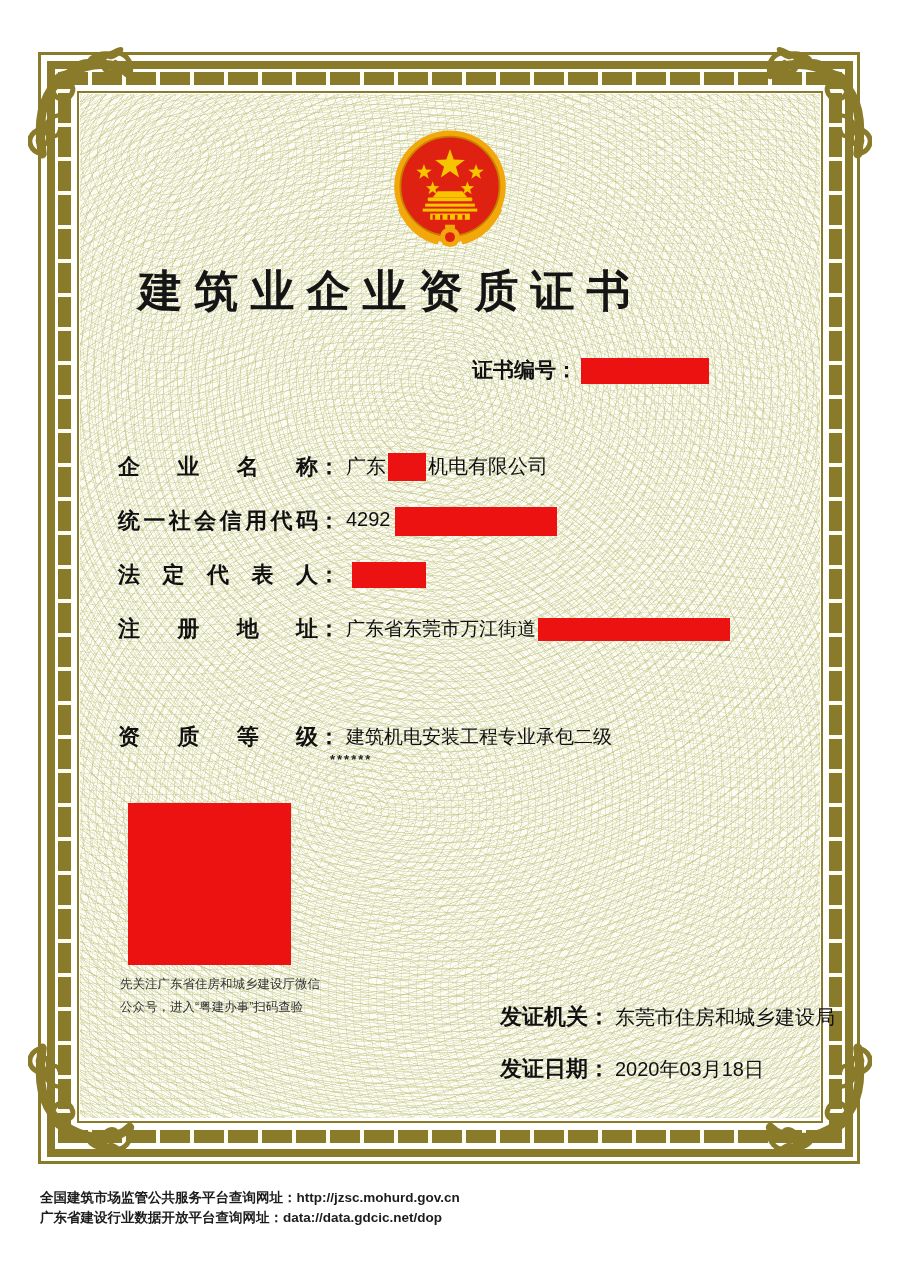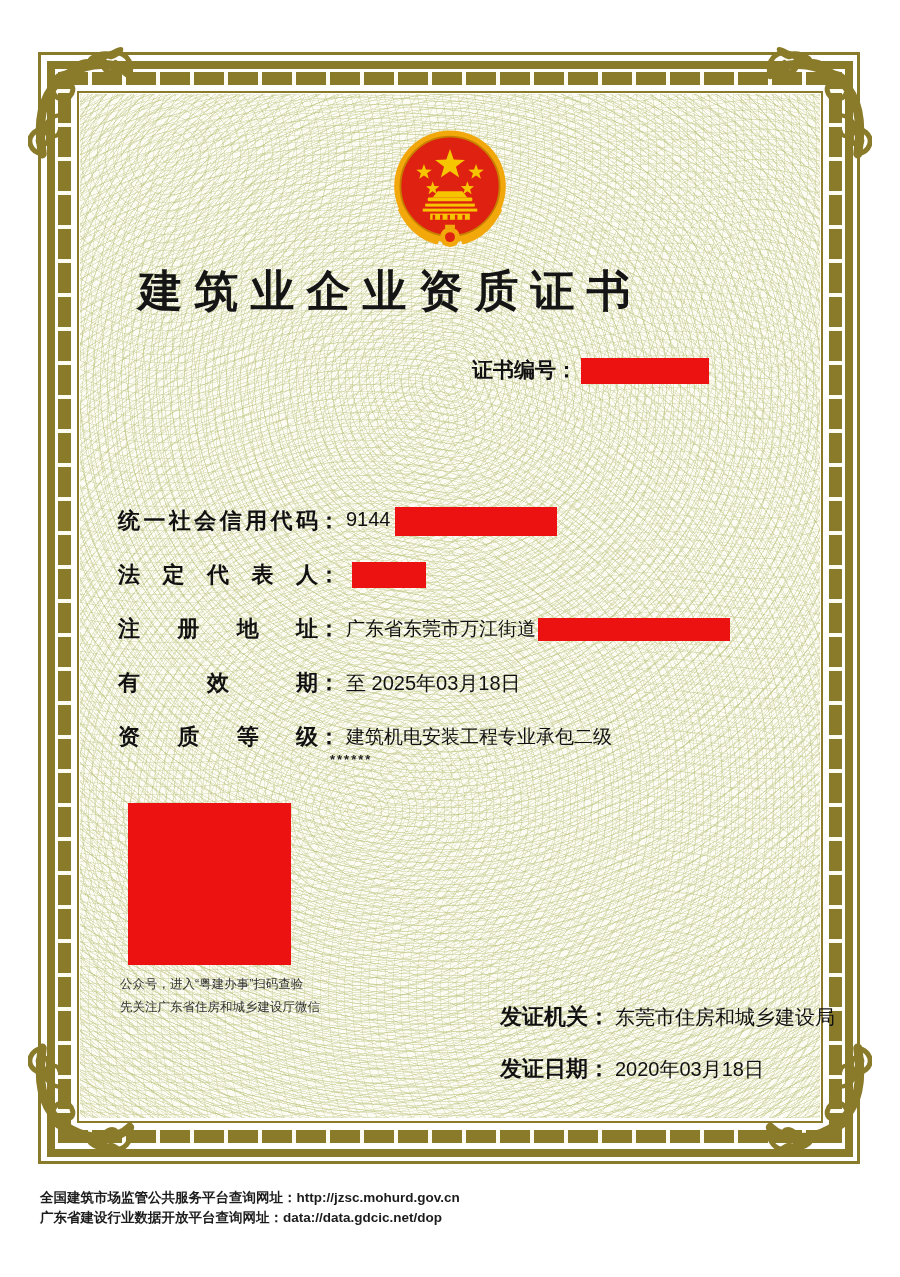--- a/index.html
+++ b/index.html
@@ -189,46 +189,46 @@
       <path d="M88 62 c-6 14 -20 24 -30 26 l2 6 c14 -3 26 -14 32 -28 z"></path>
     </g>
   </svg>
 
   <div class="cert-title">建筑业企业资质证书</div>
 
   <div class="certno-row">
     <span>证书编号</span><span>：</span><span class="redbox"></span>
   </div>
 
+  <div class="field-row row-name">
+    <span class="f-label">企业名称</span><span class="f-colon">：</span><span class="f-value"><span>广东</span><span class="redbox rb-name"></span><span>机电有限公司</span></span>
+  </div>
 
   <div class="field-row row-code">
-    <span class="f-label">统一社会信用代码</span><span class="f-colon">：</span><span class="f-value"><span>9144</span><span class="redbox rb-code"></span></span>
+    <span class="f-label">统一社会信用代码</span><span class="f-colon">：</span><span class="f-value"><span>4292</span><span class="redbox rb-code"></span></span>
   </div>
 
   <div class="field-row row-legal">
     <span class="f-label">法定代表人</span><span class="f-colon">：</span><span class="f-value"><span class="redbox rb-legal"></span></span>
   </div>
 
   <div class="field-row row-addr">
     <span class="f-label">注册地址</span><span class="f-colon">：</span><span class="f-value"><span>广东省东莞市万江街道</span><span class="redbox rb-addr"></span></span>
   </div>
 
-  <div class="field-row row-valid">
-    <span class="f-label">有效期</span><span class="f-colon">：</span><span class="f-value">至 2025年03月18日</span>
-  </div>
 
   <div class="field-row row-grade">
     <span class="f-label">资质等级</span><span class="f-colon">：</span><span class="f-value">建筑机电安装工程专业承包二级</span>
   </div>
   <div class="grade-stars">******</div>
 
   <div class="qr-block"></div>
   <div class="qr-notice">
+    <div>先关注广东省住房和城乡建设厅微信</div>
     <div>公众号，进入“粤建办事”扫码查验</div>
-    <div>先关注广东省住房和城乡建设厅微信</div>
   </div>
 
   <div class="issue-row row-authority">
     <span class="issue-label">发证机关</span><span class="f-colon">：</span><span class="issue-value">东莞市住房和城乡建设局</span>
   </div>
   <div class="issue-row row-date">
     <span class="issue-label">发证日期</span><span class="f-colon">：</span><span class="issue-value">2020年03月18日</span>
   </div>
 
   <div class="footer">

